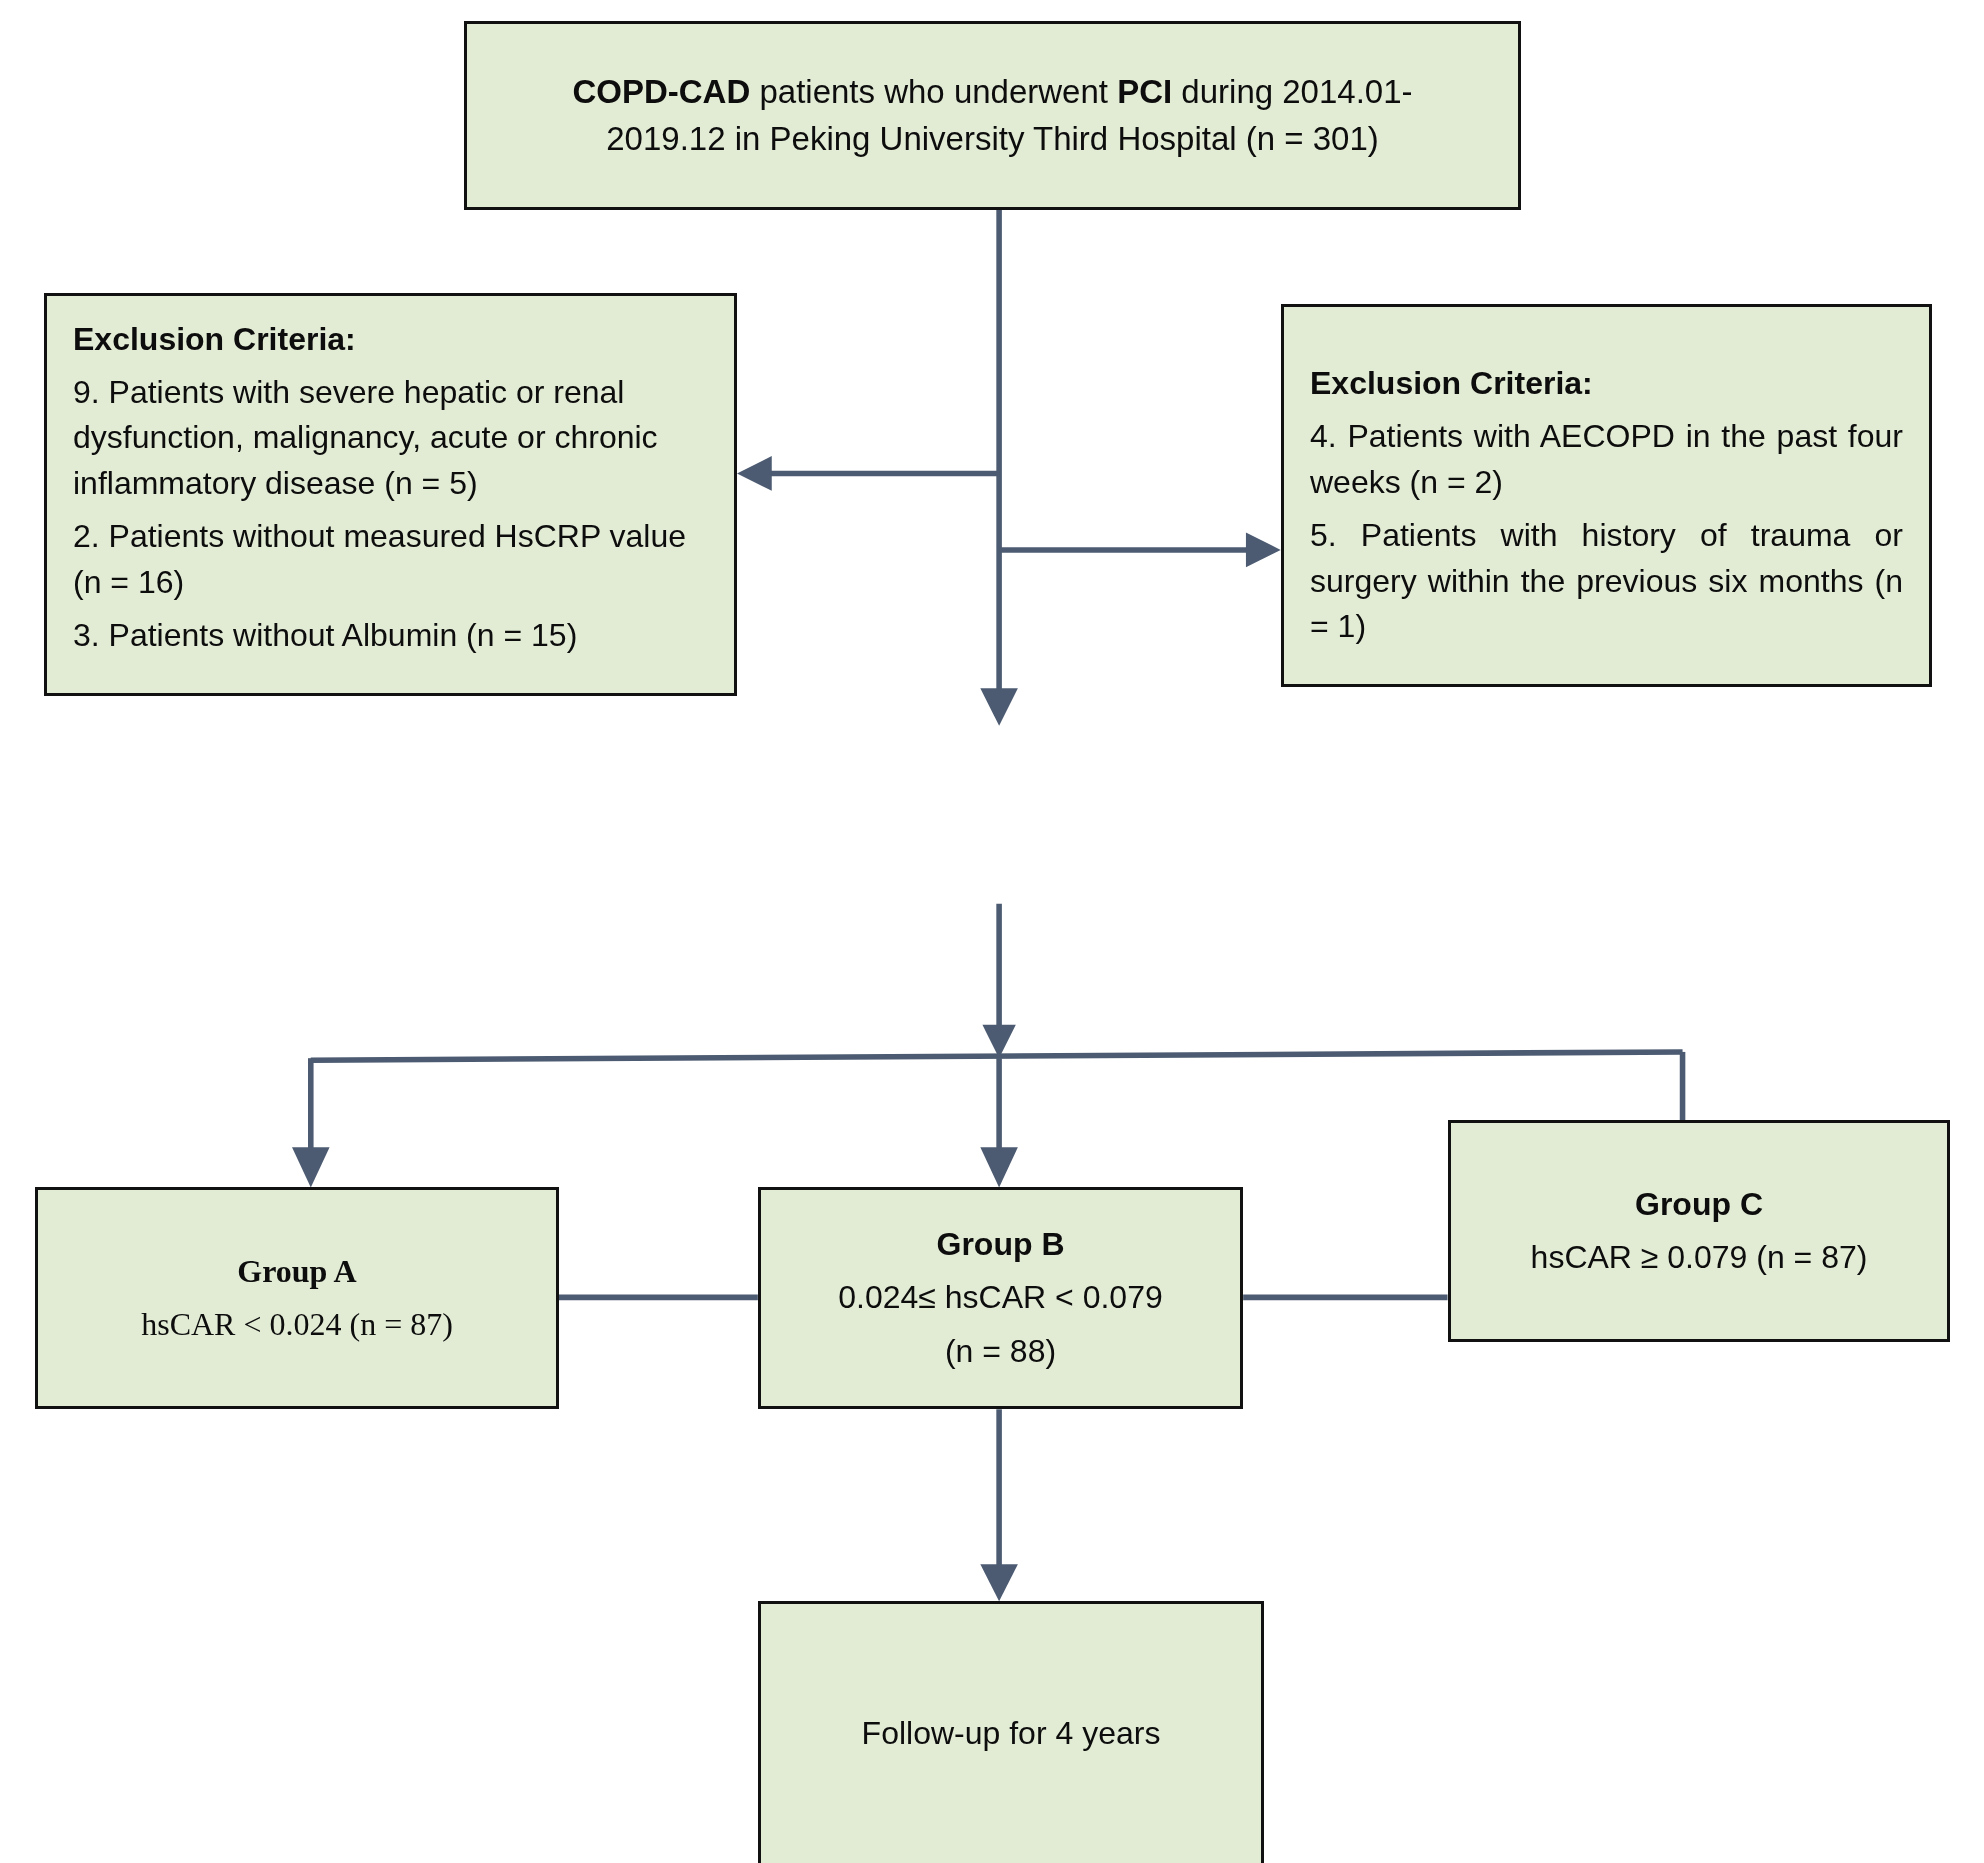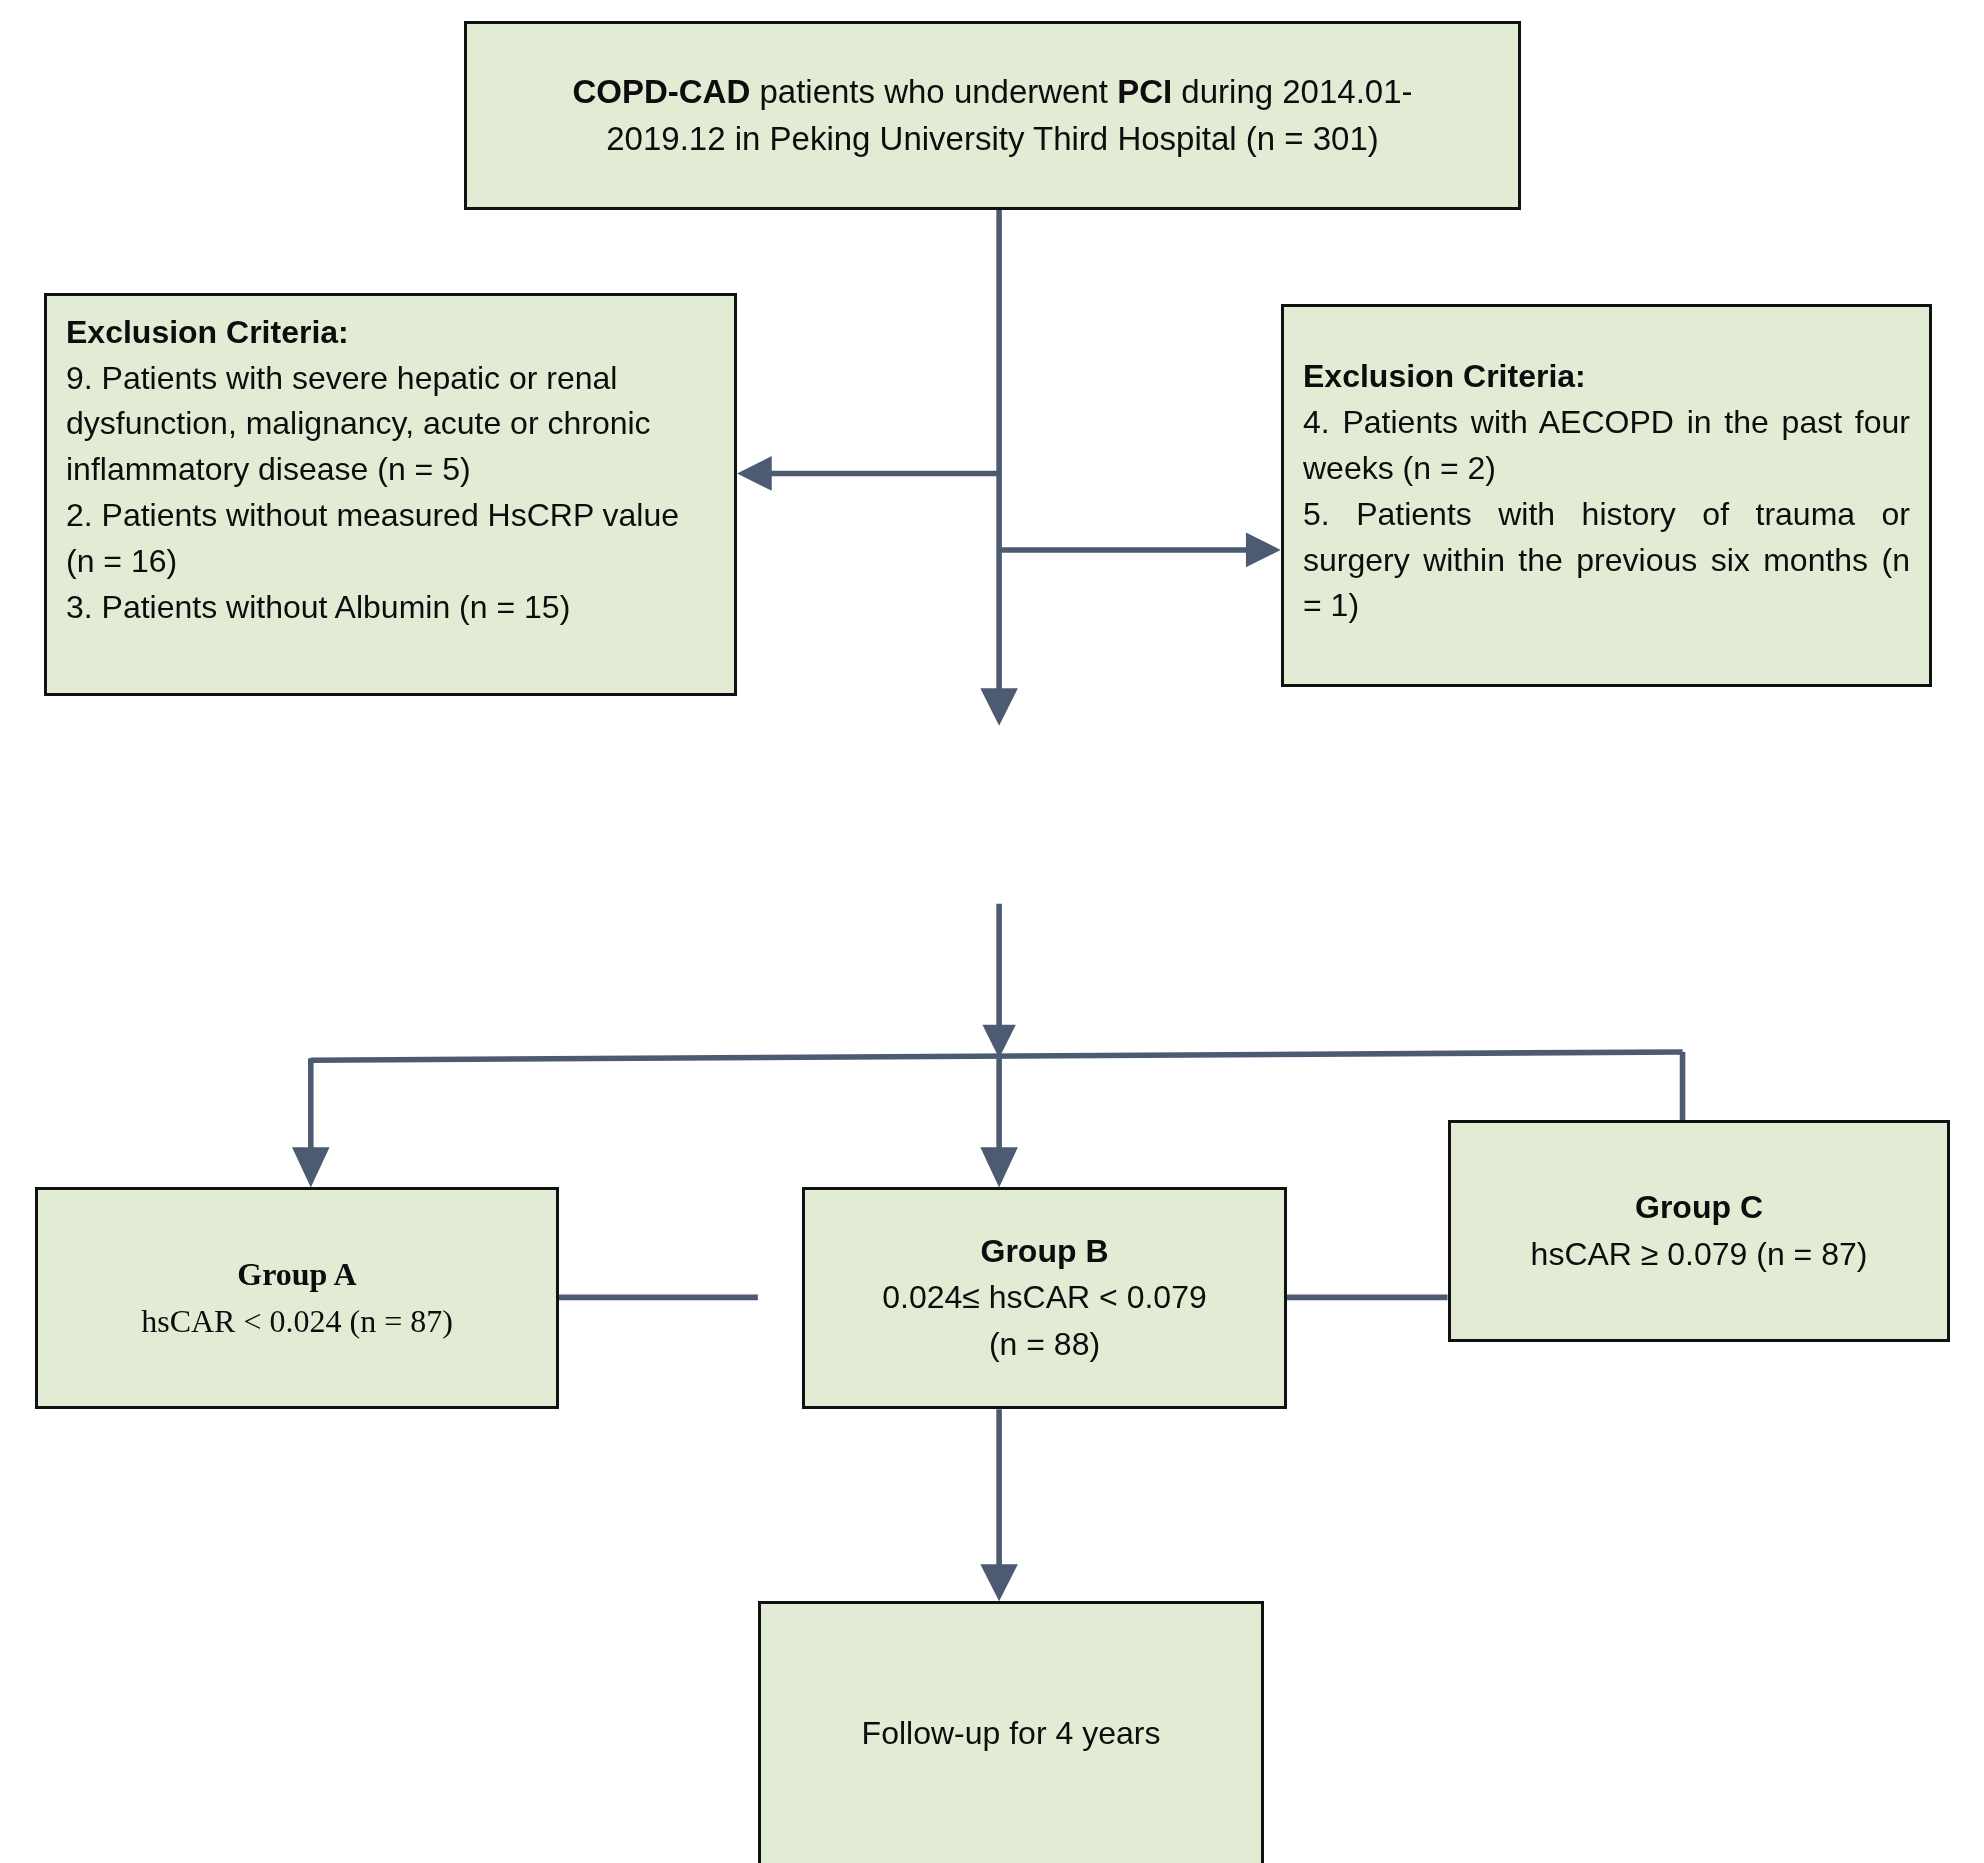--- a/index.html
+++ b/index.html
@@ -24,21 +24,21 @@
     align-items: center;
     justify-content: center;
     color: #0d0d0d;
   }
   .node .inner {
     width: 100%;
     padding: 0 18px;
     box-sizing: border-box;
   }
   .node p {
-    margin: 1px;
+    margin: 8px;
     line-height: 1.42;
   }
   .ctr { text-align: center; }
   .lft { text-align: left; }
   .jst { text-align: justify; text-align-last: left; }
   .b { font-weight: bold; }
 
   
   .t-head   { font-size: 33px; }
   .t-excl   { font-size: 32px; }
@@ -123,21 +123,21 @@
   </div>
 
 
   <div class="node" style="left:35px; top:1187px; width:524px; height:222px;font-family:Liberation Serif, serif;">
     <div class="inner ctr t-group">
       <p class="b">Group A</p>
       <p>hsCAR &lt; 0.024 (n = 87)</p>
     </div>
   </div>
 
-  <div class="node" style="left:802px; top:1187px; width:485px; height:222px;">
+  <div class="node" style="left:758px; top:1187px; width:485px; height:222px;">
     <div class="inner ctr t-group">
       <p class="b">Group B</p>
       <p>0.024≤ hsCAR &lt; 0.079</p>
       <p>(n = 88)</p>
     </div>
   </div>
 
   <div class="node" style="left:1448px; top:1120px; width:502px; height:222px;">
     <div class="inner ctr t-group">
       <p class="b">Group C</p>

